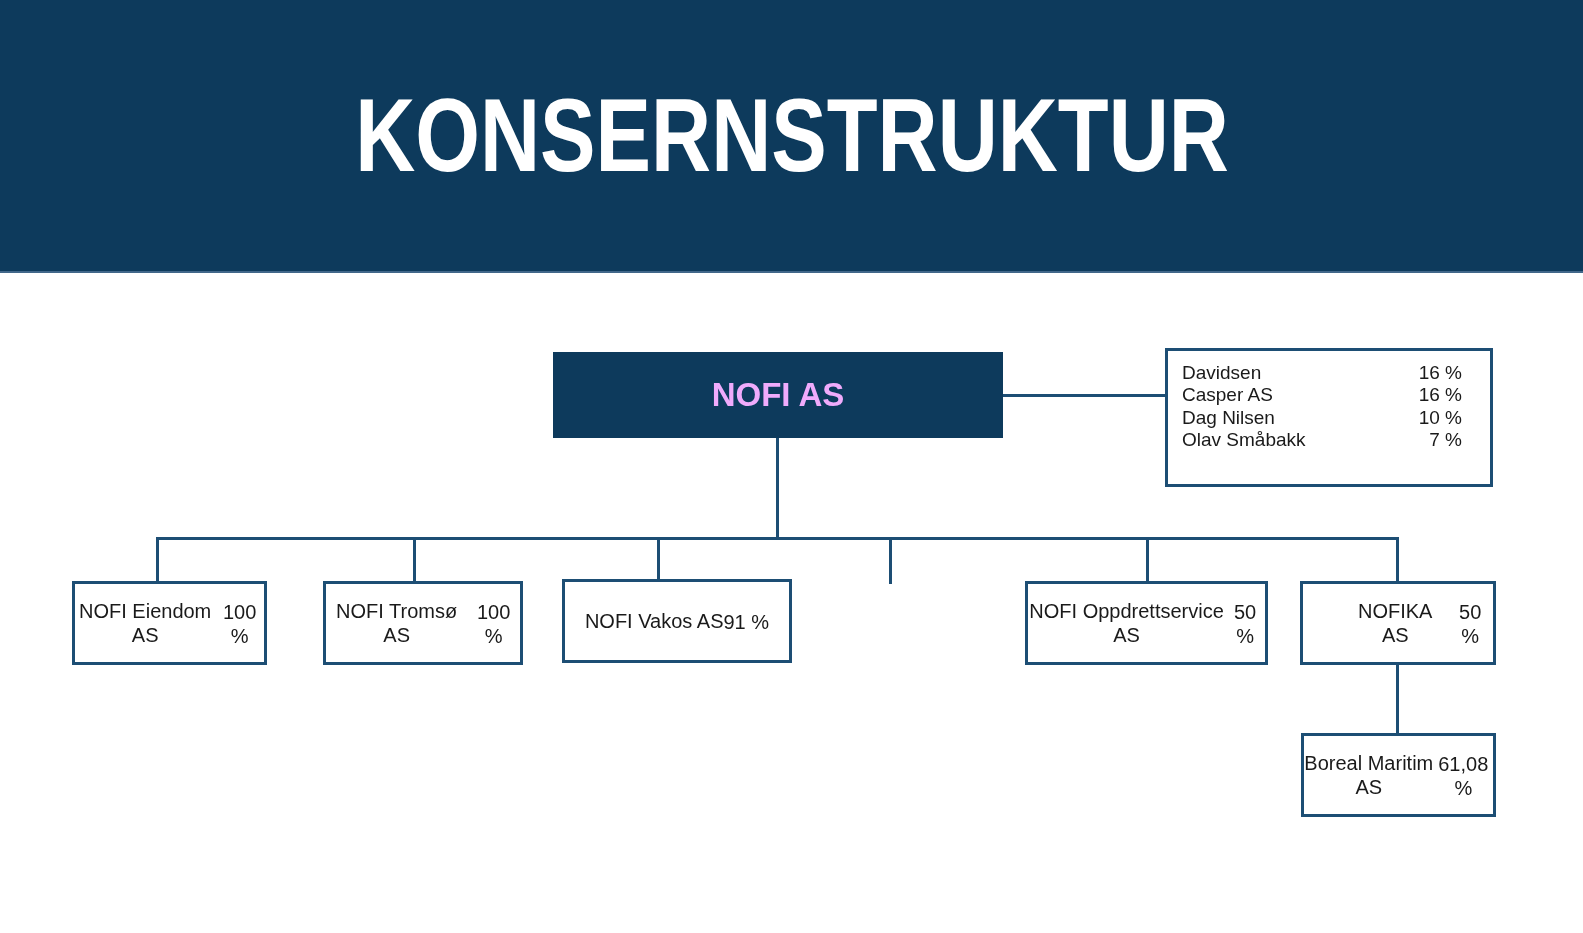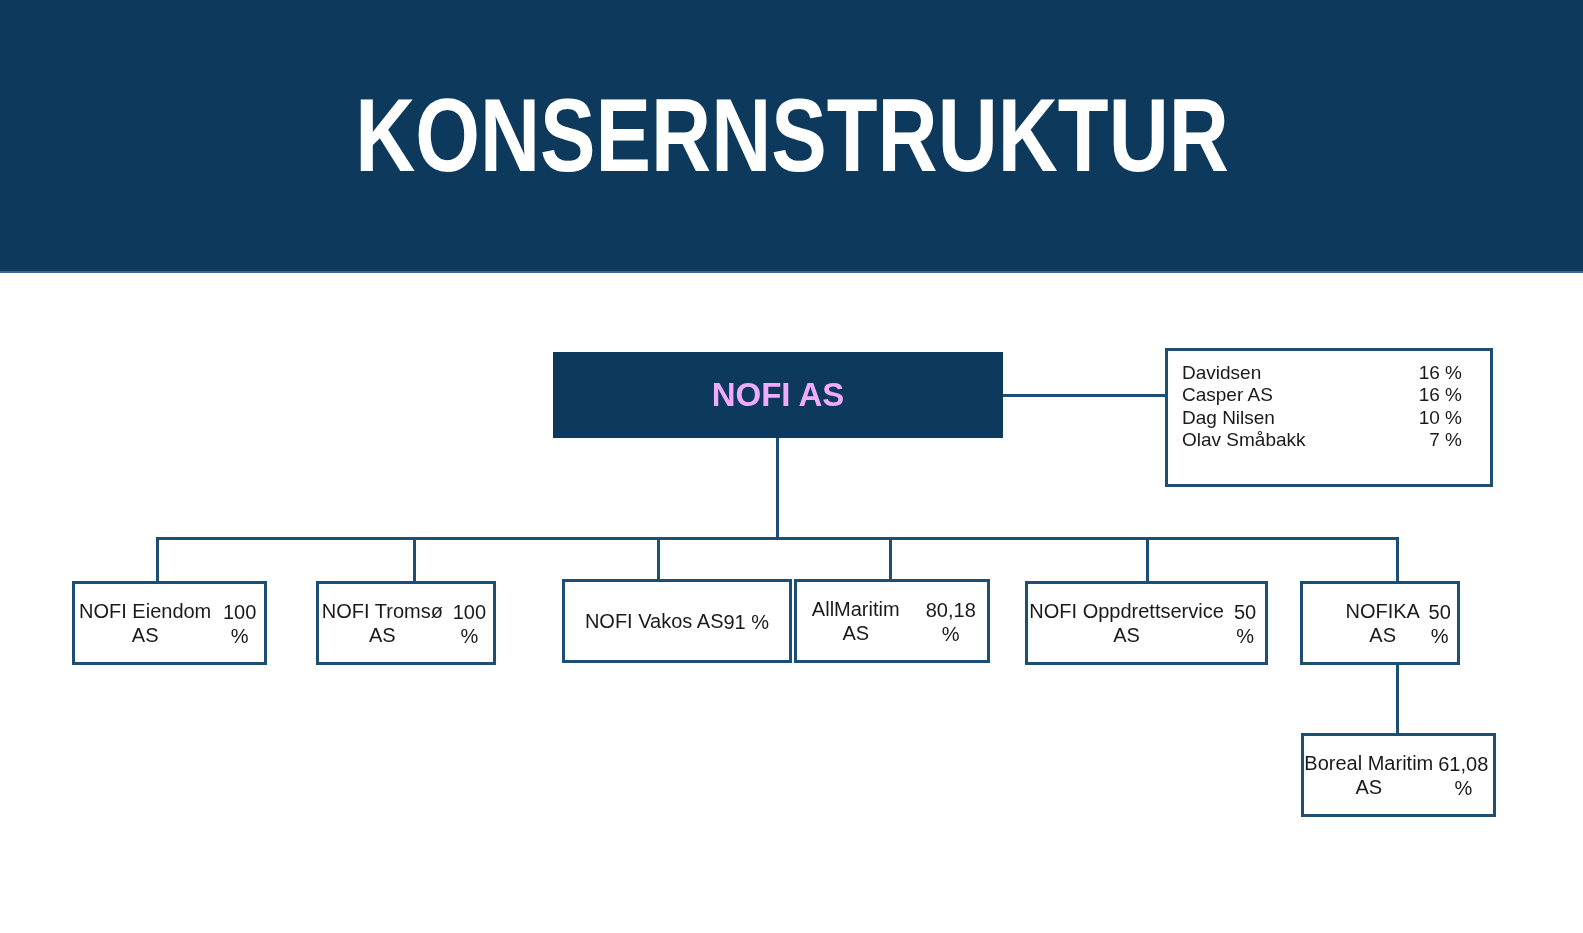--- a/index.html
+++ b/index.html
@@ -95,41 +95,37 @@
       <span class="sh-name">Olav Småbakk</span>
       <span class="sh-share">7 %</span>
     </div>
   </div>
 
   <div class="node" style="left:72px;top:581px;width:195px;height:84px;">
     <span>NOFI Eiendom AS</span>
     <span class="share">100 %</span>
   </div>
 
-  <div class="node" style="left:316px;top:581px;width:180px;height:84px;">
+  <div class="node" style="left:323px;top:581px;width:200px;height:84px;">
     <span>NOFI Tromsø AS</span>
     <span class="share">100 %</span>
   </div>
 
   <div class="node" style="left:562px;top:579px;width:230px;height:84px;">
     <span>NOFI Vakos AS</span>
     <span class="share">91 %</span>
   </div>
 
-  <div class="node" style="left:794px;top:579px;width:196px;height:84px;">
-    <span>AllMaritim AS</span>
-    <span class="share">80,18 %</span>
-  </div>
 
   <div class="node" style="left:1025px;top:581px;width:243px;height:84px;">
     <span>NOFI Oppdrettservice AS</span>
     <span class="share">50 %</span>
   </div>
 
-  <div class="node" style="left:1300px;top:581px;width:160px;height:84px;padding-left:40px;">
+  <div class="node" style="left:1300px;top:581px;width:196px;height:84px;padding-left:40px;">
     <span>NOFIKA AS</span>
     <span class="share">50 %</span>
   </div>
 
   <div class="node" style="left:1301px;top:733px;width:195px;height:84px;">
     <span>Boreal Maritim AS</span>
     <span class="share">61,08 %</span>
   </div>
 
 </div>

